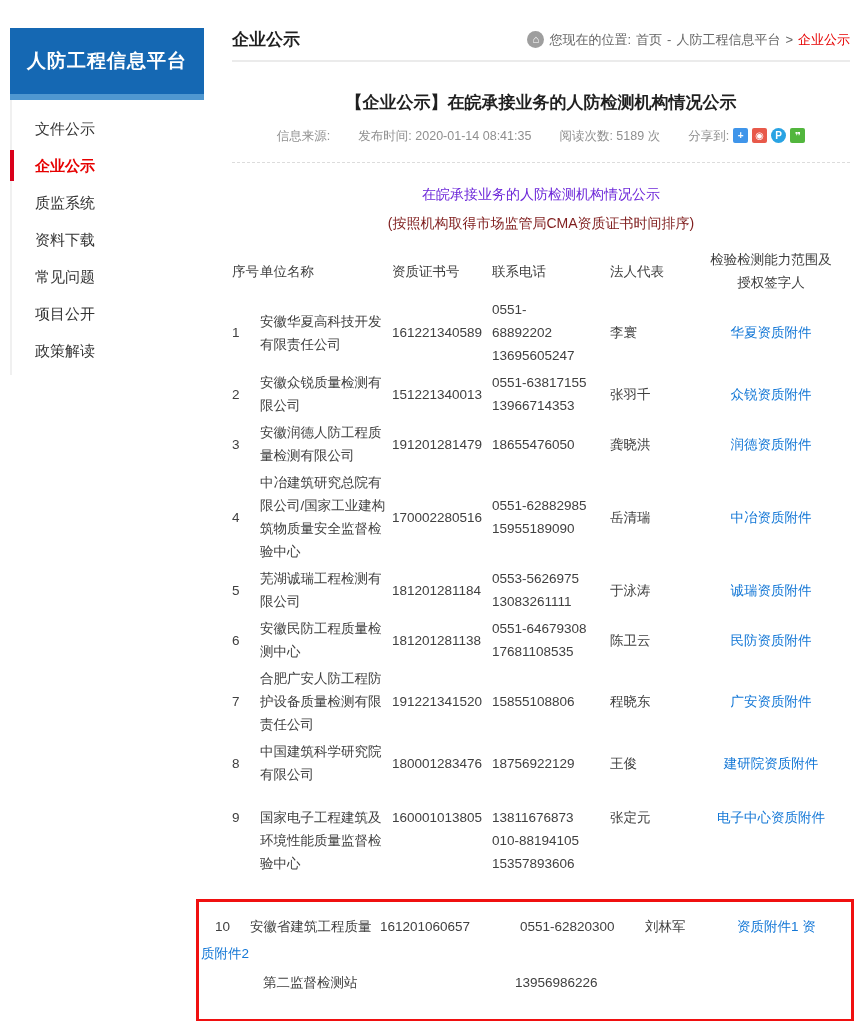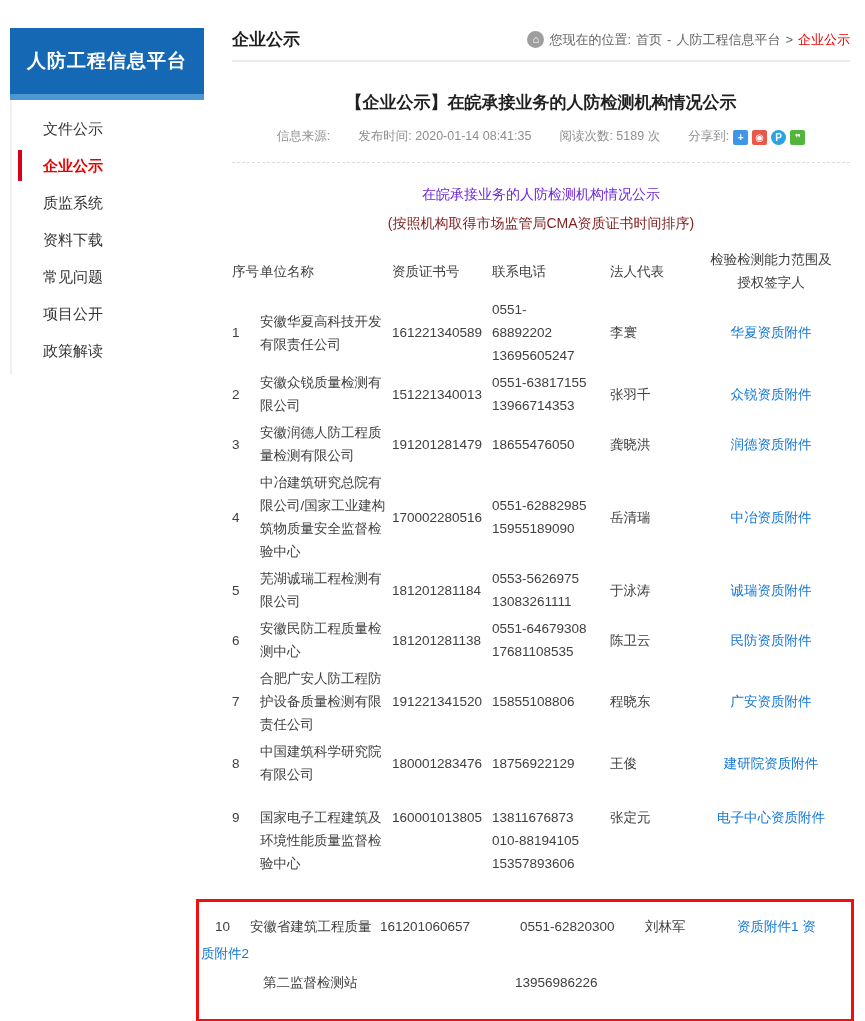--- a/index.html
+++ b/index.html
@@ -12,21 +12,21 @@
   .page { position:relative; width:865px; height:1021px; background:#fff; }
 
   
   .sidebar { position:absolute; left:10px; top:28px; width:194px; }
   .sidebar-header {
     height:66px; background:#1568b3; color:#fff;
     display:flex; align-items:center; justify-content:center;
     font-size:19px; font-weight:bold; letter-spacing:1px;
   }
   .sidebar-strip { height:6px; background:#4f97d0; }
-  .sidebar-menu { border-left:2px solid #f0f0f0; padding:10px 0 6px 8px; }
+  .sidebar-menu { border-left:2px solid #f0f0f0; padding:10px 0 6px 0; }
   .menu-item {
     position:relative; height:37px; line-height:37px;
     padding-left:23px; font-size:15px; color:#333; cursor:pointer;
   }
   .menu-item.active { color:#e60000; font-weight:bold; }
   .menu-item.active::before {
     content:""; position:absolute; left:-2px; top:3px;
     width:4px; height:31px; background:#d9001b;
   }
 
@@ -43,21 +43,21 @@
     background:#9e9e9e; color:#fff; font-size:11px; line-height:17px; text-align:center;
   }
   .crumb-current { color:#e60000; }
   .crumb-link { cursor:pointer; }
 
   .article-title { margin-top:29px; text-align:center; font-size:17px; font-weight:bold; color:#1f1f1f; }
   .meta {
     margin-top:14px; display:flex; justify-content:center; align-items:center;
     gap:28px; font-size:12.5px; color:#8f8f8f;
   }
-  .share-wrap { display:flex; align-items:flex-end; gap:4px; }
+  .share-wrap { display:flex; align-items:flex-start; gap:4px; }
   .share-icon {
     display:inline-block; width:15px; height:15px; border-radius:2px;
     color:#fff; font-size:10px; font-weight:bold; line-height:15px; text-align:center; cursor:pointer;
   }
   .si0 { background:#3f95ea; }
   .si1 { background:#e8594a; }
   .si2 { background:#29a3e3; border-radius:50%; }
   .si3 { background:#52b63d; }
 
   .dashed-divider { margin-top:17px; border-top:1px dashed #dcdcdc; }

